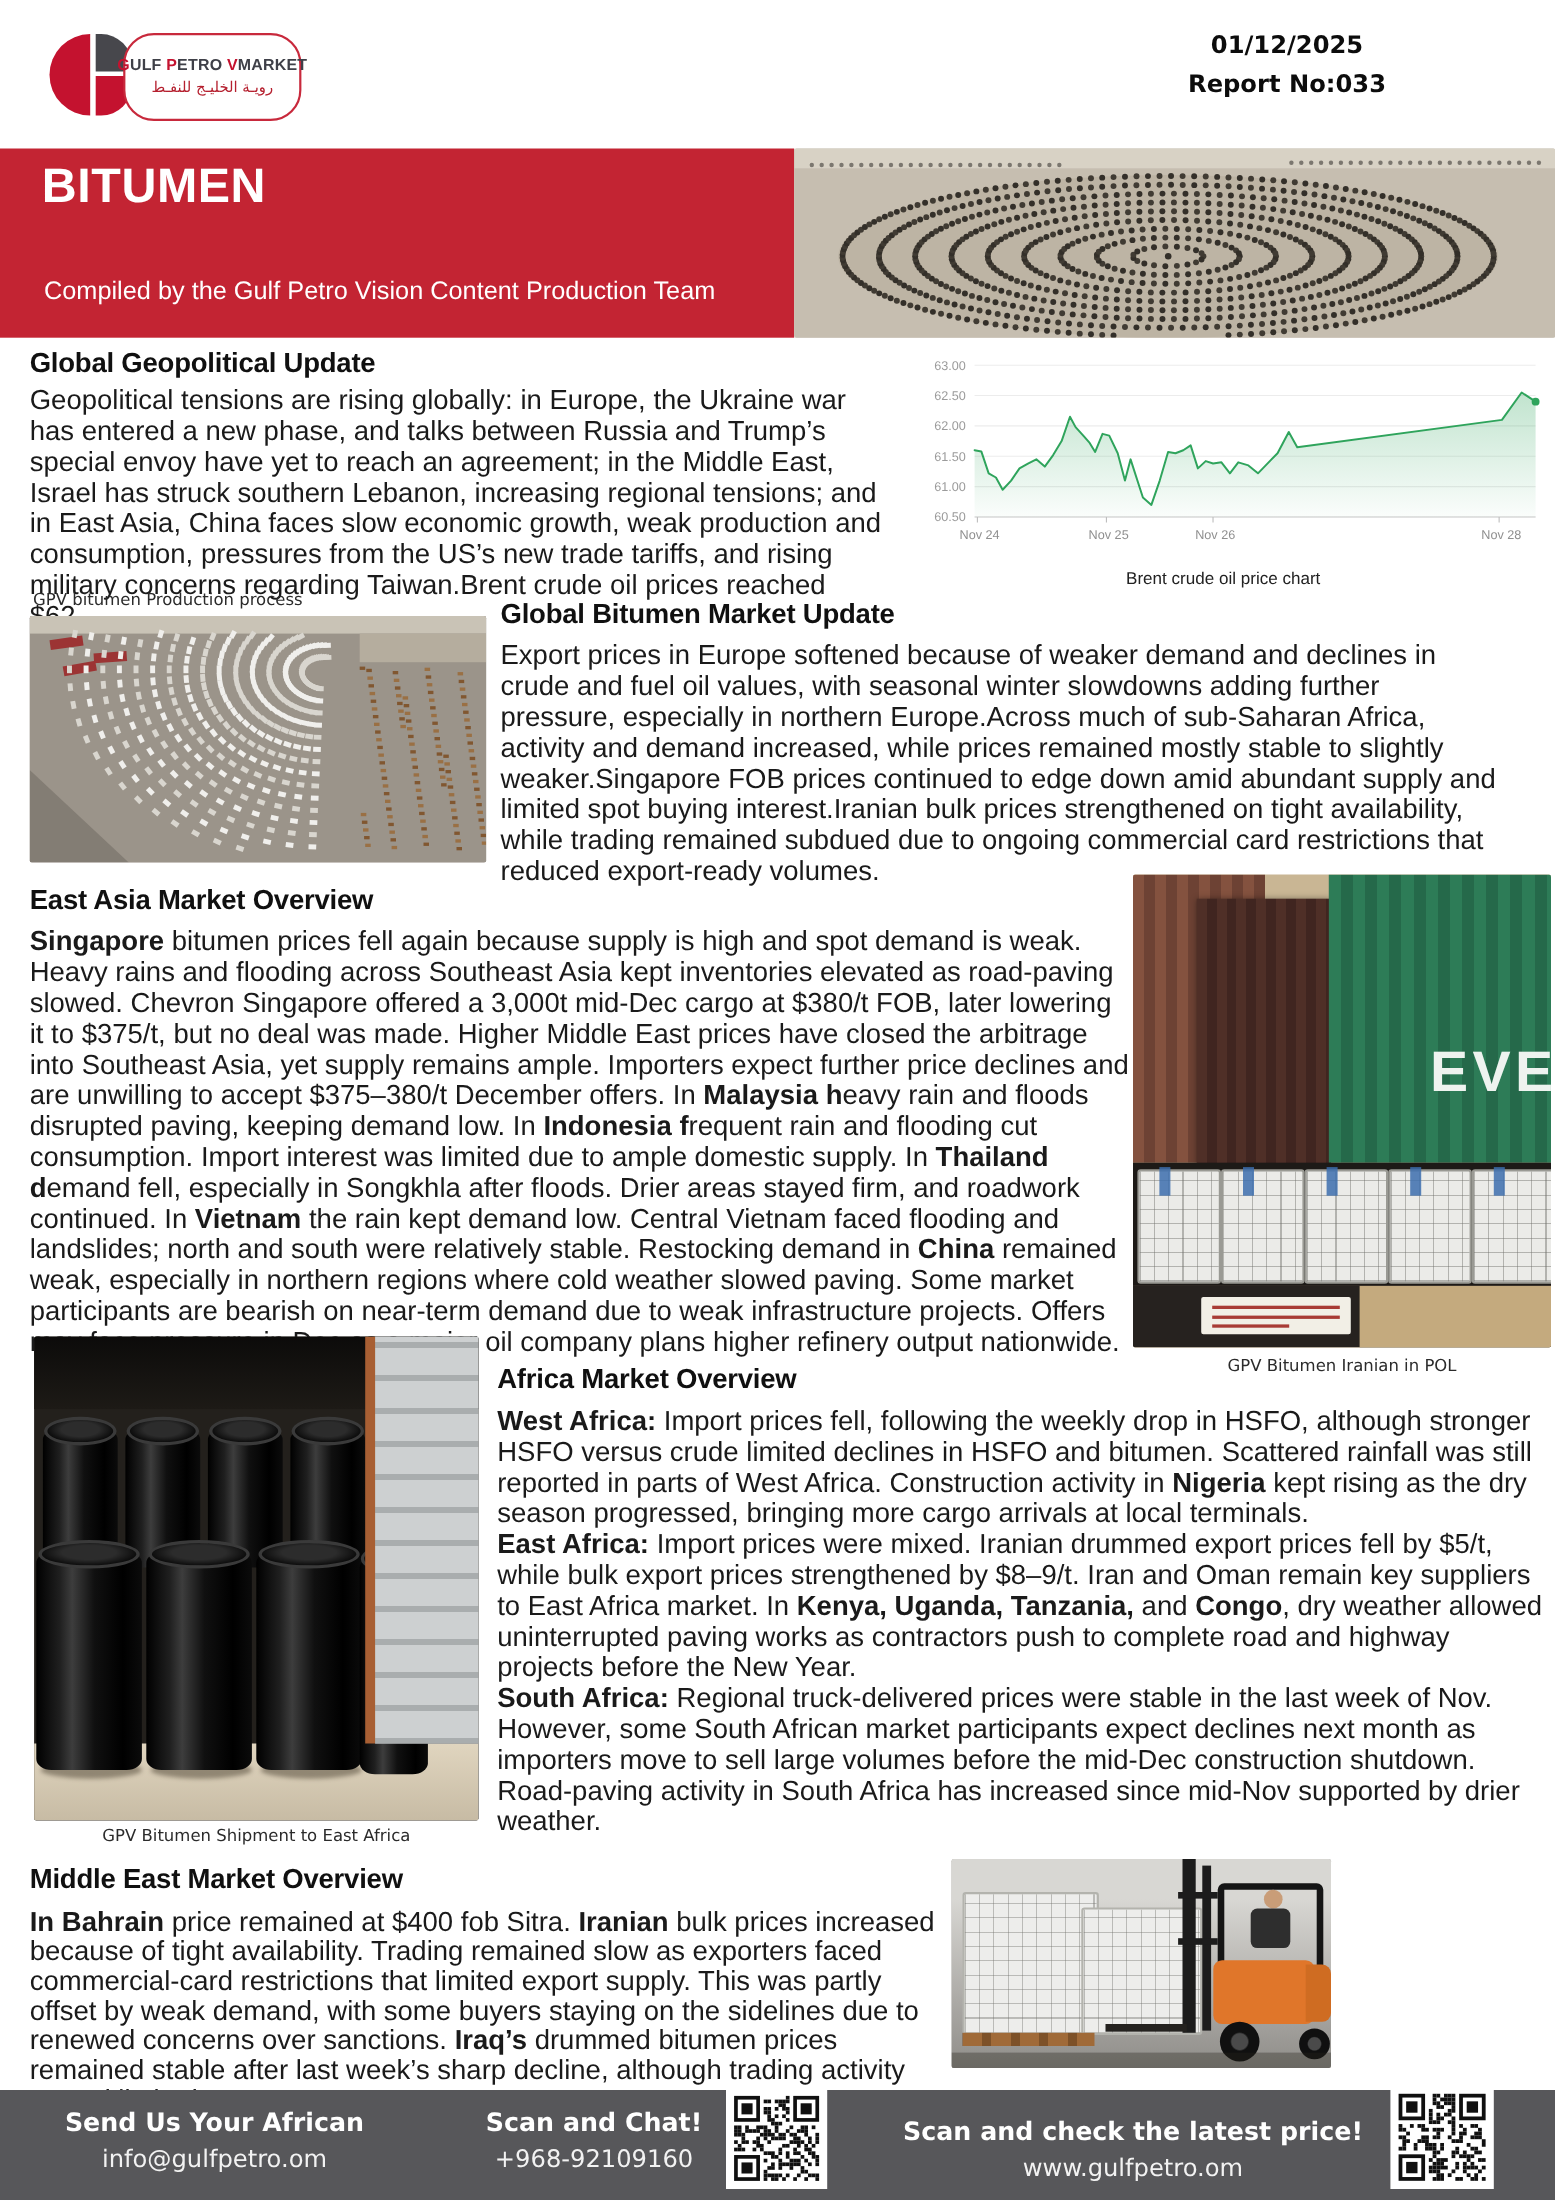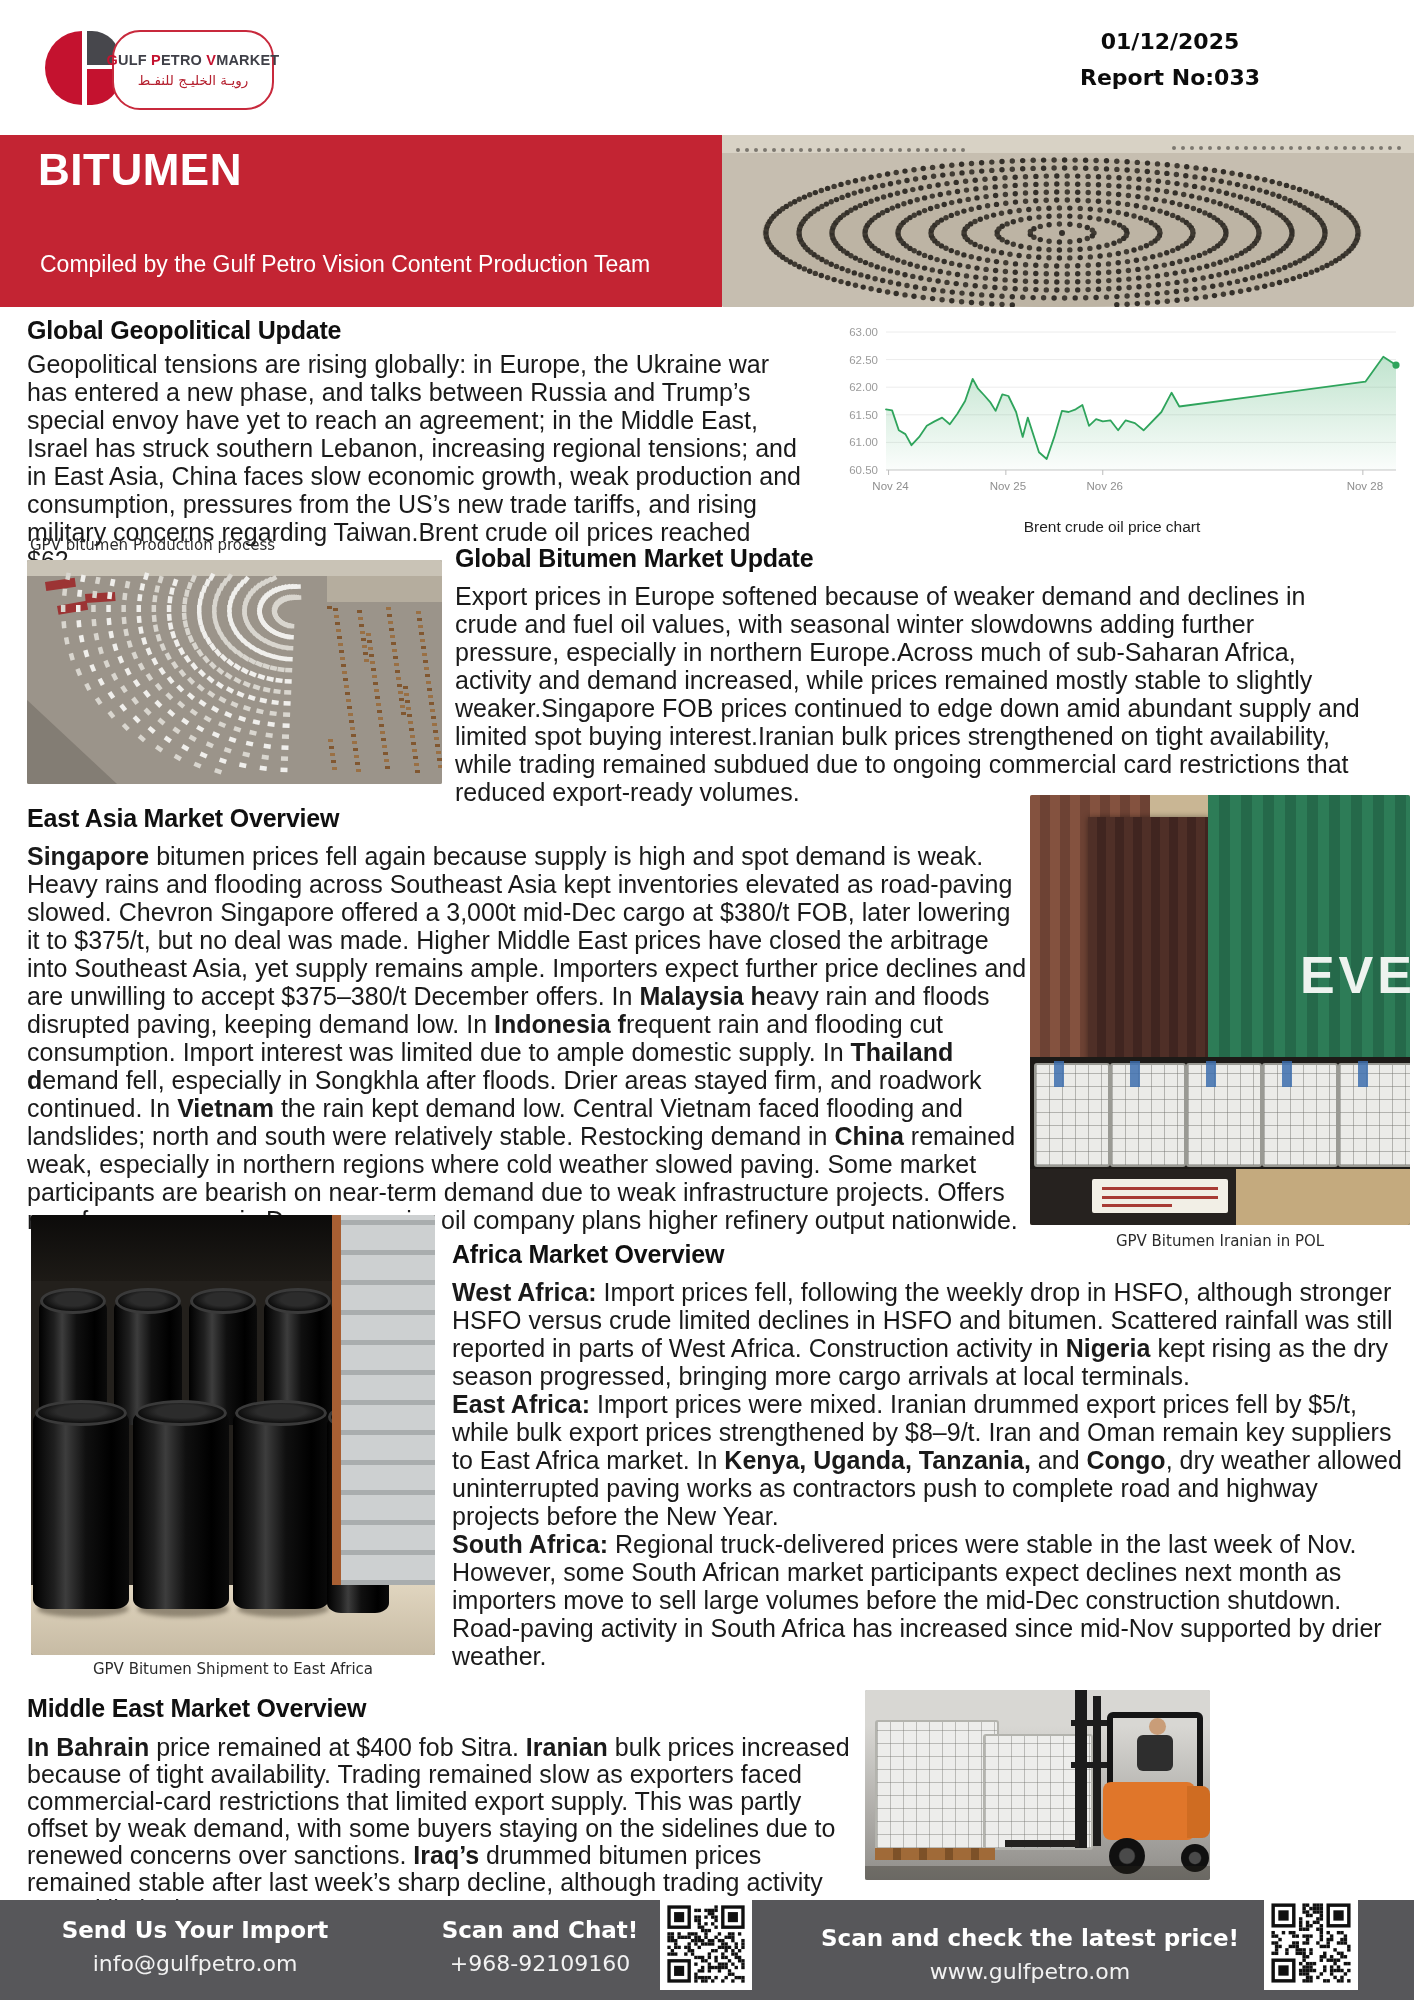--- a/index.html
+++ b/index.html
@@ -1648,21 +1648,21 @@
     <div class="fl-torso"></div>
     <div class="fl-body"></div>
     <div class="fl-counter"></div>
     <div class="fl-wheel" style="left:244px;top:148px;width:36px;height:36px"></div>
     <div class="fl-wheel" style="left:316px;top:154px;width:28px;height:28px"></div>
     <div class="fl-ground"></div>
   </div>
 
   <div class="abs footer">
     <div class="f-col" style="left:40px;top:14px;width:310px">
-      <div class="f-line1">Send Us Your Import</div>
+      <div class="f-line1">Send Us Your African</div>
       <div class="f-line2">info@gulfpetro.om</div>
     </div>
     <div class="f-col" style="left:390px;top:14px;width:300px">
       <div class="f-line1">Scan and Chat!</div>
       <div class="f-line2">+968-92109160</div>
     </div>
     <div class="qr" style="left:660px;top:-2px;width:92px;height:92px">
         <svg viewBox="0 0 100 100" width="100%" height="100%">
           <rect x="0" y="0" width="100" height="100" fill="#fff"></rect>
           <rect x="4" y="36" width="4" height="4" fill="#101010"></rect>

